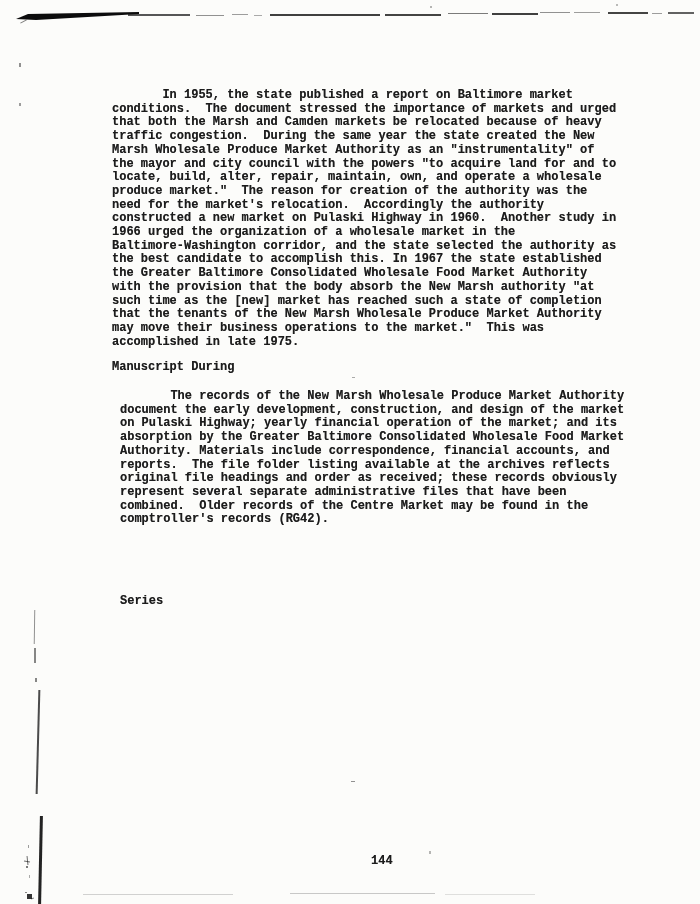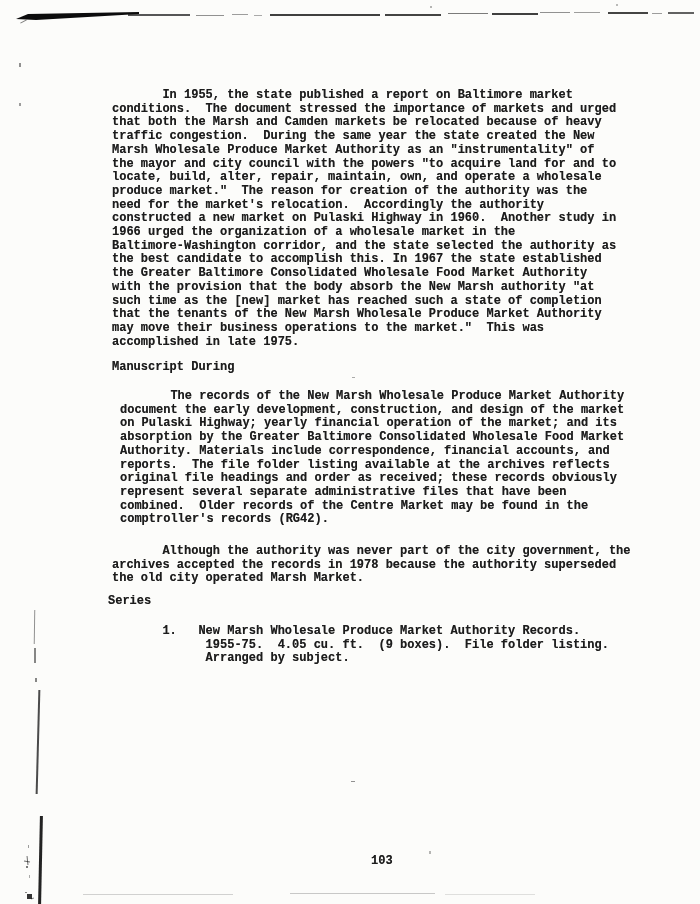--- a/index.html
+++ b/index.html
@@ -115,25 +115,19 @@
 document the early development, construction, and design of the market
 on Pulaski Highway; yearly financial operation of the market; and its
 absorption by the Greater Baltimore Consolidated Wholesale Food Market
 Authority. Materials include correspondence, financial accounts, and
 reports.  The file folder listing available at the archives reflects
 original file headings and order as received; these records obviously
 represent several separate administrative files that have been
 combined.  Older records of the Centre Market may be found in the
 comptroller's records (RG42).</pre>
 
-  <pre class="txt" style="left:112px; top:545px;">       Although the authority was never part of the city government, the
-archives accepted the records in 1978 because the authority superseded
-the old city operated Marsh Market.</pre>
 
-  <pre class="txt" style="left:108px; top:595px;">Series</pre>
+  <pre class="txt" style="left:120px; top:595px;">Series</pre>
 
-  <pre class="txt" style="left:112px; top:625px;">       1.   New Marsh Wholesale Produce Market Authority Records.
-             1955-75.  4.05 cu. ft.  (9 boxes).  File folder listing.
-             Arranged by subject.</pre>
 
-  <pre class="txt" style="left:371px; top:855px;">103</pre>
+  <pre class="txt" style="left:371px; top:855px;">144</pre>
 
 </div>
 
 </body></html>

